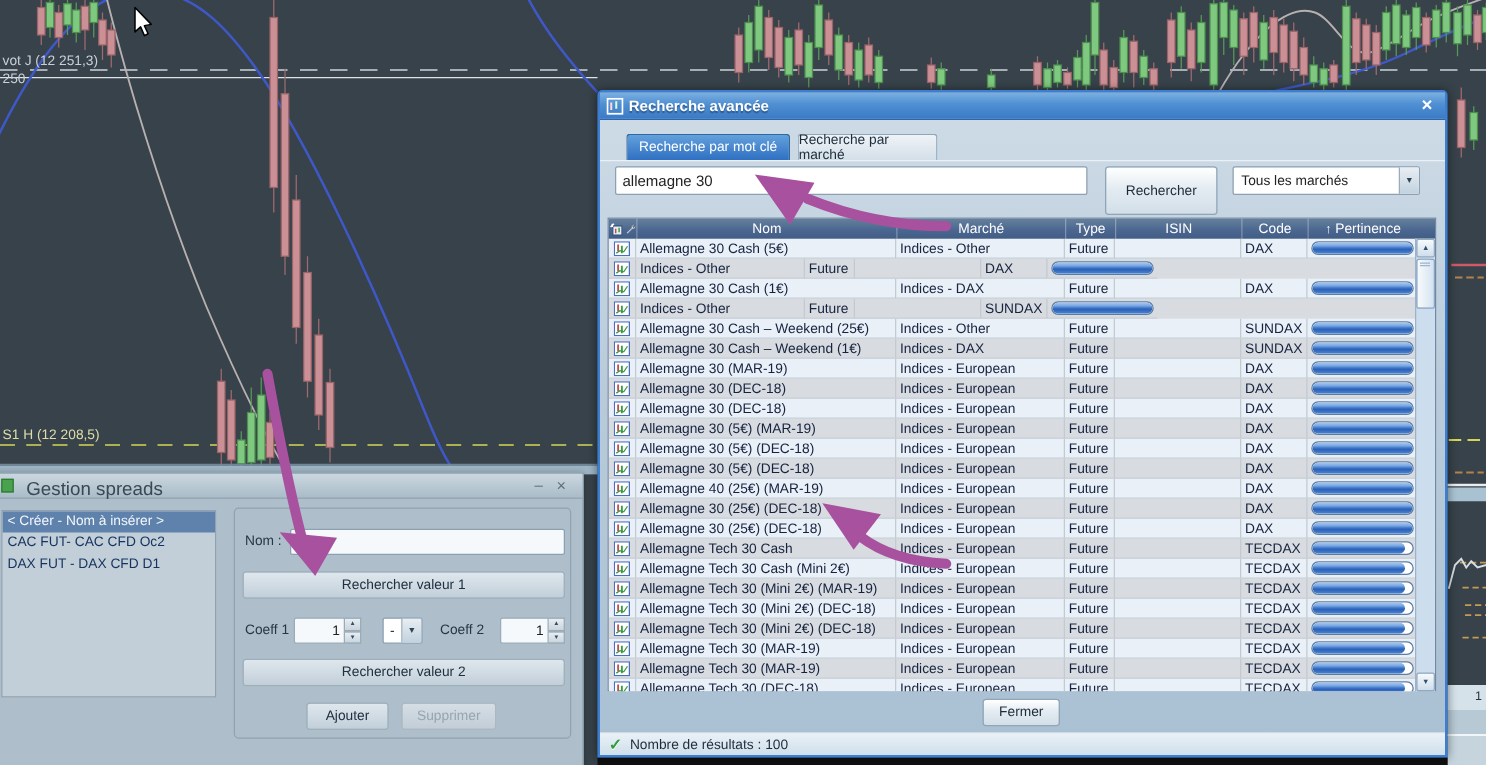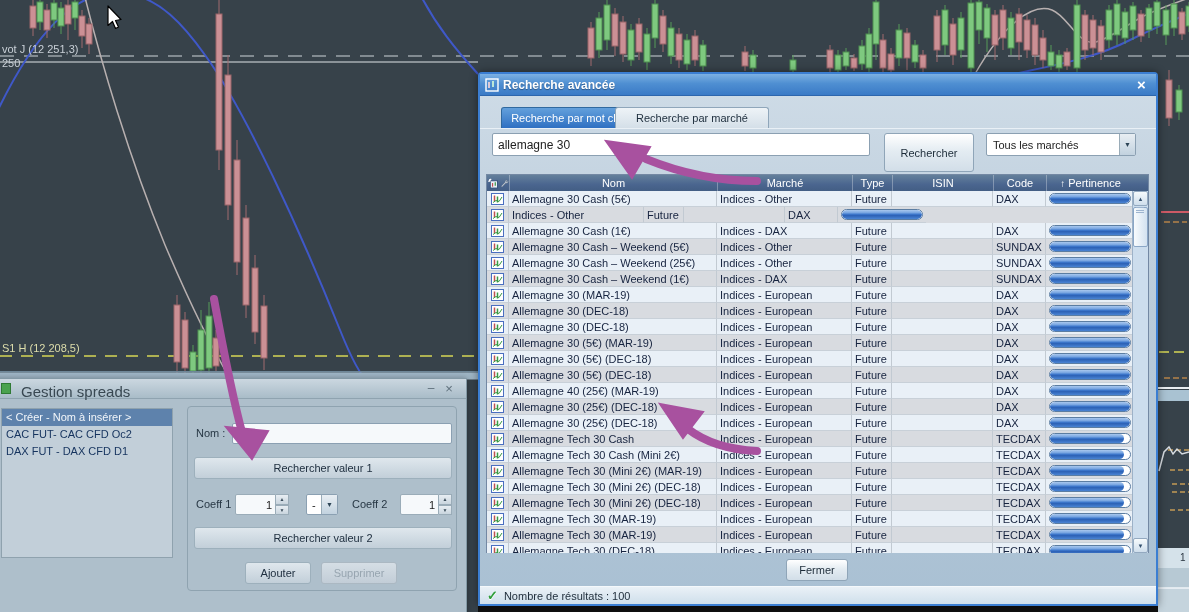--- a/index.html
+++ b/index.html
@@ -372,21 +372,21 @@
       <svg class="abs" style="left:5px;top:4px" width="14" height="14" viewBox="0 0 14 14">
         <rect x="1" y="1" width="12" height="12" fill="none" stroke="#fff" stroke-width="1.4"></rect>
         <line x1="4" y1="4" x2="4" y2="10" stroke="#ffd9d9" stroke-width="1.6"></line>
         <line x1="8" y1="3" x2="8" y2="9" stroke="#d9ffd9" stroke-width="1.6"></line>
       </svg>
       <div id="dlg-title">Recherche avancée</div>
       <div id="dlg-close">×</div>
     </div>
 
     <div class="tab active" style="left:10px;width:131px">Recherche par mot clé</div>
-    <div class="tab inactive" style="left:135px;width:154px">Recherche par marché</div>
+    <div class="tab inactive" style="left:158px;width:112px">Recherche par marché</div>
     <div id="tabs-underline"></div>
 
     <input class="tinput abs" style="left: 12px; top: 59px; width: 378px; height: 23px;" value="allemagne 30">
     <div class="btn abs" style="left:404px;top:59px;width:90px;height:39px">Rechercher</div>
     <div class="dropdown abs" style="left:506px;top:59px;width:150px;height:23px;padding-left:6px">
       <span>Tous les marchés</span>
       <span class="dd-arrow">▼</span>
     </div>
 
     <div id="result-table" class="abs">
@@ -475,21 +475,20 @@
           </div>
           <div class="trow">
             <div class="tc c-icon">
               <svg width="13" height="12" viewBox="0 0 13 12">
                 <rect x="0.5" y="0.5" width="12" height="11" fill="#ffffff" stroke="#4a6fc0"></rect>
                 <line x1="3.5" y1="2.5" x2="3.5" y2="8" stroke="#c05050" stroke-width="1.5"></line>
                 <line x1="6.5" y1="3.5" x2="6.5" y2="9.5" stroke="#3a9a46" stroke-width="1.5"></line>
                 <path d="M2,9.5 L5,7.5 L8,8.5 L11,4" fill="none" stroke="#3a9a46" stroke-width="1"></path>
               </svg>
             </div>
-            <div class="tc c-name">Allemagne 30 Cash – Weekend (5€)</div>
             <div class="tc c-market">Indices - Other</div>
             <div class="tc c-type">Future</div>
             <div class="tc c-isin"></div>
             <div class="tc c-code">SUNDAX</div>
             <div class="tc c-pert">
               <div class="bar-track">
                 <div class="bar-fill" style="width: 100%;"></div>
               </div>
             </div>
           </div>

